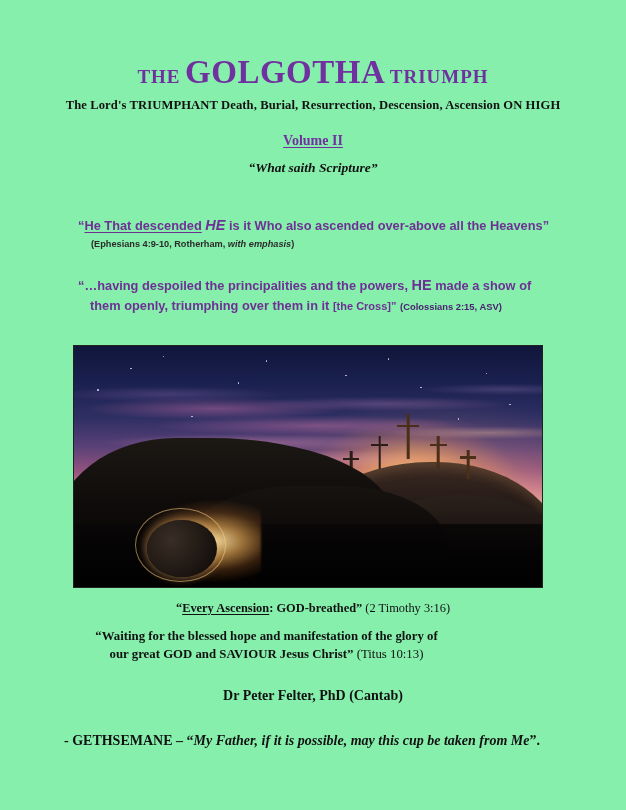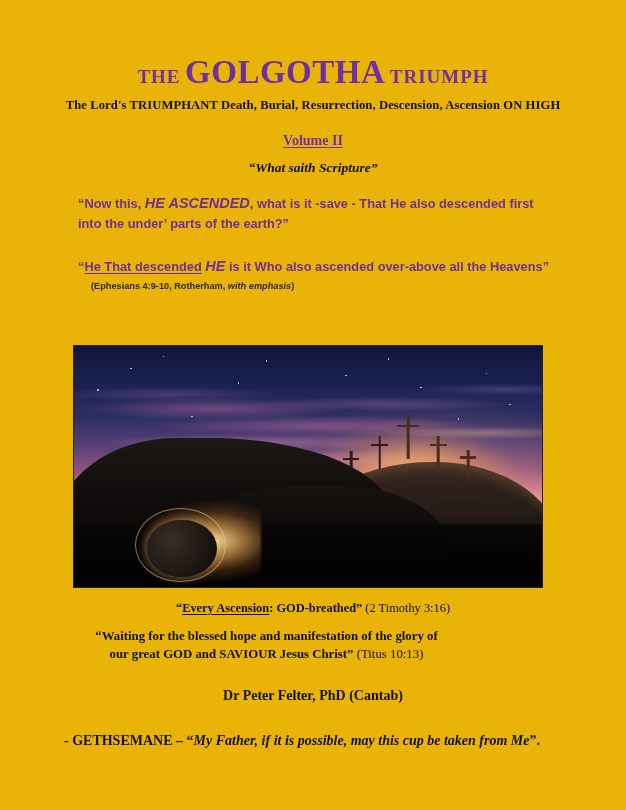--- a/index.html
+++ b/index.html
@@ -11,21 +11,21 @@
     width: 626px;
     height: 810px;
     position: relative;
     font-family: "Liberation Sans", sans-serif;
     overflow: hidden;
   }
 
   .page {
     position: absolute;
     inset: 0;
-    background: #eab308;
+    background: #86efac;
   }
 
   
   .title-block {
     position: absolute;
     top: 56px;
     left: 0;
     width: 626px;
     text-align: center;
   }
@@ -371,30 +371,30 @@
     <div class="subtitle">The Lord's TRIUMPHANT Death, Burial, Resurrection, Descension, Ascension ON HIGH</div>
   </div>
 
   <div class="volume">
     <span class="volume-label">Volume II</span>
   </div>
   <div class="saith">“What saith Scripture”</div>
 
   <div class="quotes">
 
-    <p class="q q1">
-      <span>“Now this, </span><span class="ital he-big">HE ASCENDED</span><span>, what is it -save - That He also descended first</span><br>
-      <span>into the under’ parts of the earth?”</span>
-    </p>
 
     <p class="q q2">
       <span>“</span><span class="uline">He That descended</span> <span class="ital he-big">HE</span><span> is it Who also ascended over-above all the Heavens”</span>
       <span class="cite-small"><span>(Ephesians 4:9-10, Rotherham, </span><span class="ital">with emphasis</span><span>)</span></span>
     </p>
 
+    <p class="q q3">
+      <span>“…having despoiled the principalities and the powers, </span><span class="he-big">HE</span><span> made a show of</span>
+      <span class="q3-line2"><span>them openly, triumphing over them in it </span><span class="bracket">[the Cross]”</span> <span class="cite-inline">(Colossians 2:15, ASV)</span></span>
+    </p>
 
   </div>
 
   <div class="photo">
     <div class="sky"></div>
     <div class="clouds"></div>
     <div class="stars">
       <i style="left:12%; top:9%"></i>
       <i style="left:5%;  top:18%"></i>
       <i style="left:25%; top:29%"></i>

